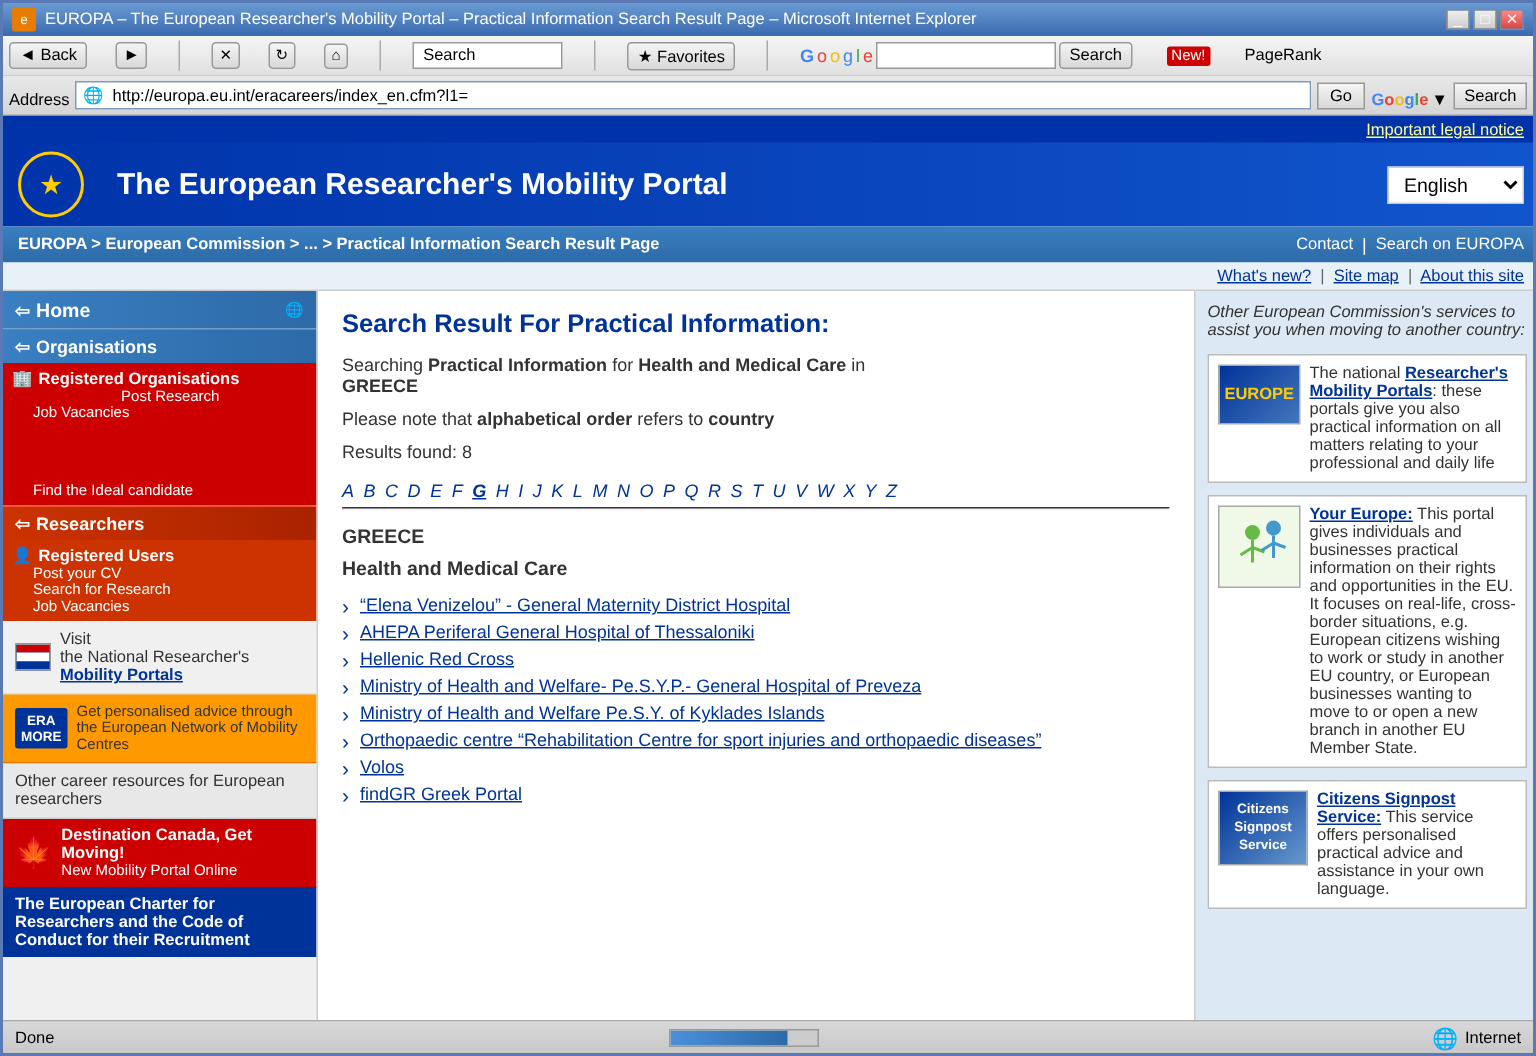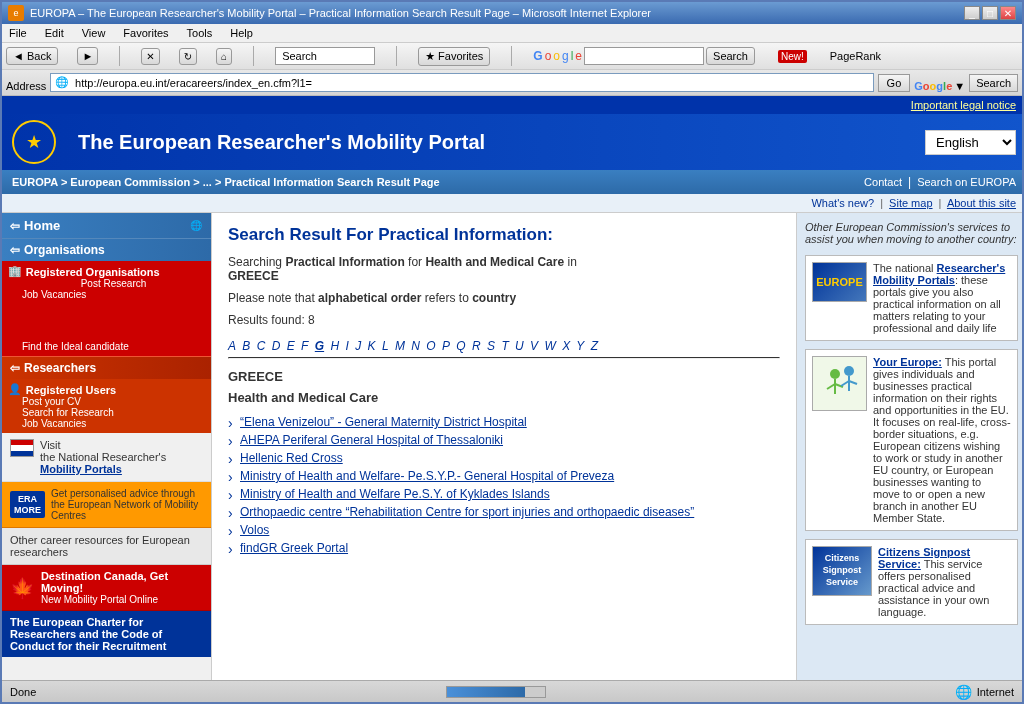--- a/index.html
+++ b/index.html
@@ -16,28 +16,20 @@
   <div style="background:linear-gradient(to bottom, #6b9bd2, #3a6ab0); padding:3px 6px; display:flex; align-items:center; gap:6px; color:white; font-size:11px;">
     <div style="width:16px;height:16px;background:#e87c00;border-radius:2px;display:flex;align-items:center;justify-content:center;font-size:9px;color:white;">e</div>
     <span style="flex:1;font-size:11px;">EUROPA – The European Researcher's Mobility Portal – Practical Information Search Result Page – Microsoft Internet Explorer</span>
     <div style="display:flex;gap:2px;">
       <div style="width:16px;height:14px;background:linear-gradient(to bottom,#eee,#ccc);border:1px solid #888;display:flex;align-items:center;justify-content:center;font-size:10px;cursor:pointer;">_</div>
       <div style="width:16px;height:14px;background:linear-gradient(to bottom,#eee,#ccc);border:1px solid #888;display:flex;align-items:center;justify-content:center;font-size:10px;cursor:pointer;">□</div>
       <div style="width:16px;height:14px;background:linear-gradient(to bottom,#f88,#d44);border:1px solid #888;display:flex;align-items:center;justify-content:center;font-size:10px;cursor:pointer;color:white;">✕</div>
     </div>
   </div>
 
-  <div style="background:#f0f0f0;padding:2px 4px;display:flex;gap:12px;font-size:11px;border-bottom:1px solid #ccc;">
-    <span style="cursor:pointer;padding:1px 3px;">File</span>
-    <span style="cursor:pointer;padding:1px 3px;">Edit</span>
-    <span style="cursor:pointer;padding:1px 3px;">View</span>
-    <span style="cursor:pointer;padding:1px 3px;">Favorites</span>
-    <span style="cursor:pointer;padding:1px 3px;">Tools</span>
-    <span style="cursor:pointer;padding:1px 3px;">Help</span>
-  </div>
 
   <div style="background:linear-gradient(to bottom,#f5f5f5,#e0e0e0);padding:3px 4px;display:flex;align-items:center;gap:19px;border-bottom:1px solid #ccc;">
     <button style="background:linear-gradient(to bottom,#f5f5f5,#d8d8d8);border:1px solid #999;border-radius:3px;padding:2px 6px;font-size:11px;cursor:pointer;display:flex;align-items:center;gap:3px;">◄ Back</button>
     <button style="background:linear-gradient(to bottom,#f5f5f5,#d8d8d8);border:1px solid #999;border-radius:3px;padding:2px 4px;font-size:11px;cursor:pointer;">►</button>
     <div style="width:1px;height:20px;background:#aaa;margin:0 2px;"></div>
     <button style="background:linear-gradient(to bottom,#f5f5f5,#d8d8d8);border:1px solid #999;border-radius:3px;padding:2px 4px;font-size:10px;cursor:pointer;">✕</button>
     <button style="background:linear-gradient(to bottom,#f5f5f5,#d8d8d8);border:1px solid #999;border-radius:3px;padding:2px 4px;font-size:10px;cursor:pointer;">↻</button>
     <button style="background:linear-gradient(to bottom,#f5f5f5,#d8d8d8);border:1px solid #999;border-radius:3px;padding:2px 4px;font-size:10px;cursor:pointer;">⌂</button>
     <div style="width:1px;height:20px;background:#aaa;margin:0 2px;"></div>
     <input type="text" value="Search" style="border: 1px solid rgb(153, 153, 153); padding: 2px 6px; font-size: 11px; width: 100px;">
@@ -101,21 +93,21 @@
     <div style="background:linear-gradient(to bottom,#3a7fc1,#2d6aa8);padding:5px 10px;display:flex;justify-content:space-between;align-items:center;">
       <span style="color:white;font-size:11px;font-weight:bold;">EUROPA &gt; European Commission &gt; ... &gt; Practical Information Search Result Page</span>
       <div style="display:flex;gap:6px;align-items:center;">
         <a style="color:white;font-size:11px;text-decoration:none;cursor:pointer;">Contact</a>
         <span style="color:white;">|</span>
         <a style="color:white;font-size:11px;text-decoration:none;cursor:pointer;">Search on EUROPA</a>
       </div>
     </div>
 
     <div style="background:#e8f0f8;padding:3px 10px;text-align:right;border-bottom:1px solid #ccc;font-size:11px;">
-      <a style="color:#003399;cursor:pointer;margin-left:6px;">What's new?</a>
+      <a style="color:#003399;text-decoration:underline;cursor:pointer;margin-left:6px;">What's new?</a>
       <span style="color:#666;margin:0 3px;">|</span>
       <a style="color:#003399;text-decoration:underline;cursor:pointer;">Site map</a>
       <span style="color:#666;margin:0 3px;">|</span>
       <a style="color:#003399;text-decoration:underline;cursor:pointer;">About this site</a>
     </div>
 
     <div style="display:flex;flex:1;overflow:hidden;height:430px;">
 
       <div style="width:210px;min-width:210px;background:#f0f0f0;border-right:1px solid #ccc;overflow-y:auto;font-size:11px;">
 
@@ -148,21 +140,21 @@
         <div style="background:#cc3300;padding:4px 6px;">
           <div style="color:white;font-weight:bold;font-size:11px;display:flex;align-items:center;gap:4px;cursor:pointer;">
             <span>👤</span>
             <span>Registered Users</span>
           </div>
           <div style="color:white;font-size:10px;padding-left:14px;cursor:pointer;">Post your CV</div>
           <div style="color:white;font-size:10px;padding-left:14px;cursor:pointer;">Search for Research</div>
           <div style="color:white;font-size:10px;padding-left:14px;cursor:pointer;">Job Vacancies</div>
         </div>
 
-        <div style="padding:6px 8px;background:#f0f0f0;border-bottom:1px solid #ddd;cursor:pointer;display:flex;gap:6px;align-items:flex-start;">
+        <div style="padding:6px 8px;background:#f0f0f0;border-bottom:1px solid #ddd;cursor:pointer;display:flex;gap:6px;align-items:center;">
           <div style="width:24px;height:18px;background:#003399;border:1px solid #999;flex-shrink:0;display:flex;flex-direction:column;overflow:hidden;">
             <div style="height:6px;background:#cc0000;"></div>
             <div style="height:6px;background:white;"></div>
             <div style="height:6px;background:#003399;"></div>
           </div>
           <div>
             <div style="font-size:11px;color:#333;">Visit</div>
             <div style="font-size:11px;color:#333;">the National Researcher's</div>
             <div style="font-size:11px;color:#003399;text-decoration:underline;font-weight:bold;cursor:pointer;">Mobility Portals</div>
           </div>

